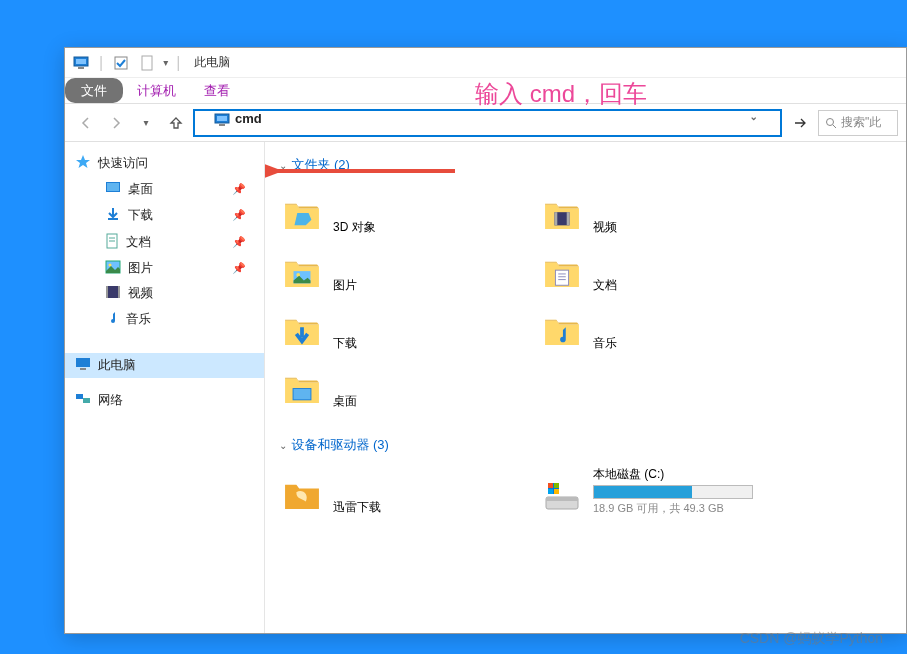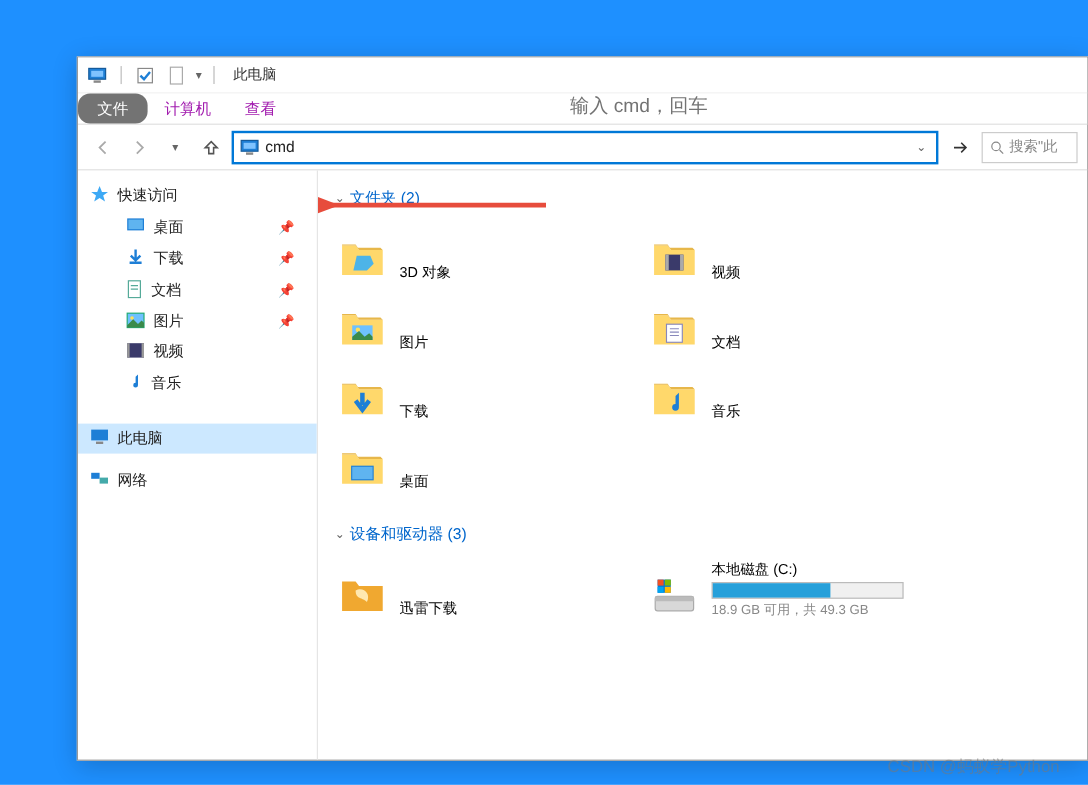--- a/index.html
+++ b/index.html
@@ -6,24 +6,24 @@
     body { background: #1e90ff; width: 907px; height: 654px; overflow: hidden; position: relative; }
     .window { position: absolute; left: 64px; top: 47px; right: 0; bottom: 20px; background: #fff; border: 1px solid #999; box-shadow: 0 4px 20px rgba(0,0,0,.2); }
     .titlebar { height: 30px; display: flex; align-items: center; padding: 0 6px; background: #fff; border-bottom: 1px solid #eee; }
     .titlebar .qat { display: flex; align-items: center; gap: 6px; }
     .titlebar .qat-icon { width: 20px; height: 20px; display: inline-flex; align-items: center; justify-content: center; }
     .titlebar .sep { color: #ccc; margin: 0 2px; }
     .titlebar .title { margin-left: 6px; font-size: 12px; color: #333; }
     .ribbon { height: 26px; display: flex; align-items: stretch; background: #fff; border-bottom: 1px solid #e0e0e0; }
     .file-tab { background: #737373; color: #fff; padding: 0 16px; display: flex; align-items: center; font-size: 13px; border-radius: 10px; }
     .ribbon-tab { padding: 0 14px; display: flex; align-items: center; font-size: 13px; color: #a21caf; }
-    .annotation { position: absolute; left: 410px; top: 30px; color: #737373; font-size: 16px; font-weight: 400; pointer-events: none; }
+    .annotation { position: absolute; left: 410px; top: 30px; color: #ec4899; font-size: 24px; font-weight: 400; pointer-events: none; }
     .navrow { height: 38px; display: flex; align-items: center; padding: 4px 8px; gap: 4px; border-bottom: 1px solid #e0e0e0; }
     .nav-btn { width: 26px; height: 26px; display: inline-flex; align-items: center; justify-content: center; color: #999; }
-    .address-bar { flex: 1; height: 28px; border: 2px solid #0078d7; display: flex; align-items: center; padding: 0 4px; background: #fff; }
+    .address-bar { flex: 1; height: 28px; border: 2px solid #0078d7; display: flex; align-items: flex-start; padding: 0 18px; background: #fff; font-weight: bold; }
     .addr-icon { width: 18px; height: 18px; margin-right: 4px; }
     .addr-text { flex: 1; font-size: 13px; color: #222; }
     .addr-chev { color: #666; padding: 0 4px; }
     .refresh-btn { width: 28px; height: 26px; display: inline-flex; align-items: center; justify-content: center; color: #333; }
     .search-box { width: 80px; height: 26px; border: 1px solid #ccc; display: flex; align-items: center; padding: 0 6px; color: #888; font-size: 12px; overflow: hidden; white-space: nowrap; }
     .arrow-ann { position: absolute; left: 200px; top: 115px; pointer-events: none; }
     .body-area { display: flex; height: calc(100% - 94px); }
     .sidebar { width: 200px; border-right: 1px solid #e5e5e5; padding: 8px 0; overflow: hidden; }
     .tree-item { display: flex; align-items: center; padding: 4px 10px 4px 10px; font-size: 12.5px; color: #222; gap: 7px; }
     .tree-item.selected { background: #cce8ff; }

